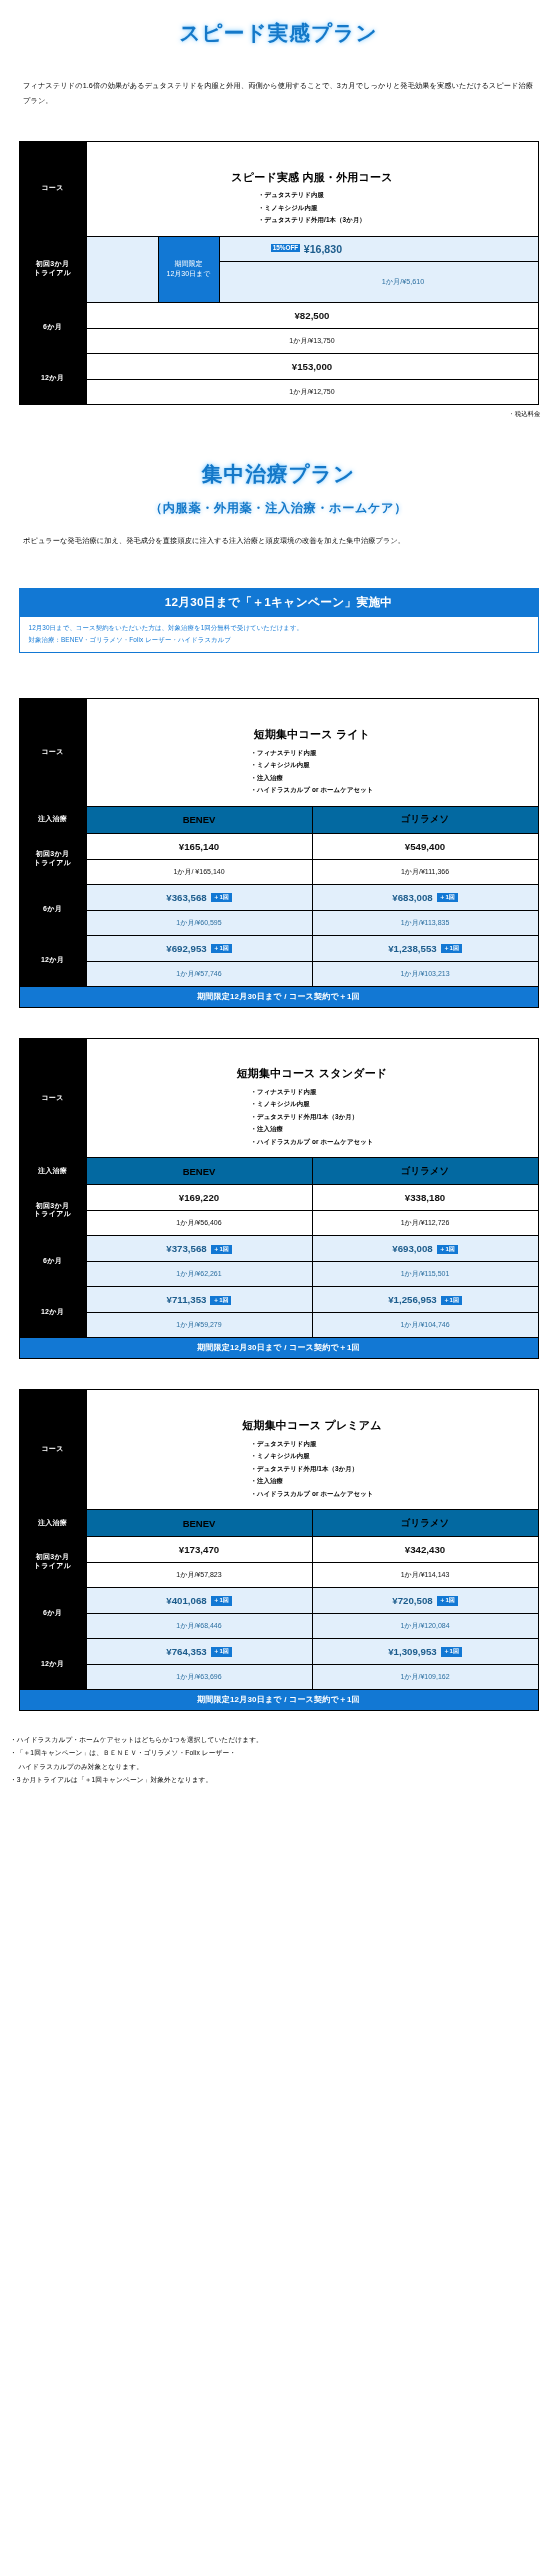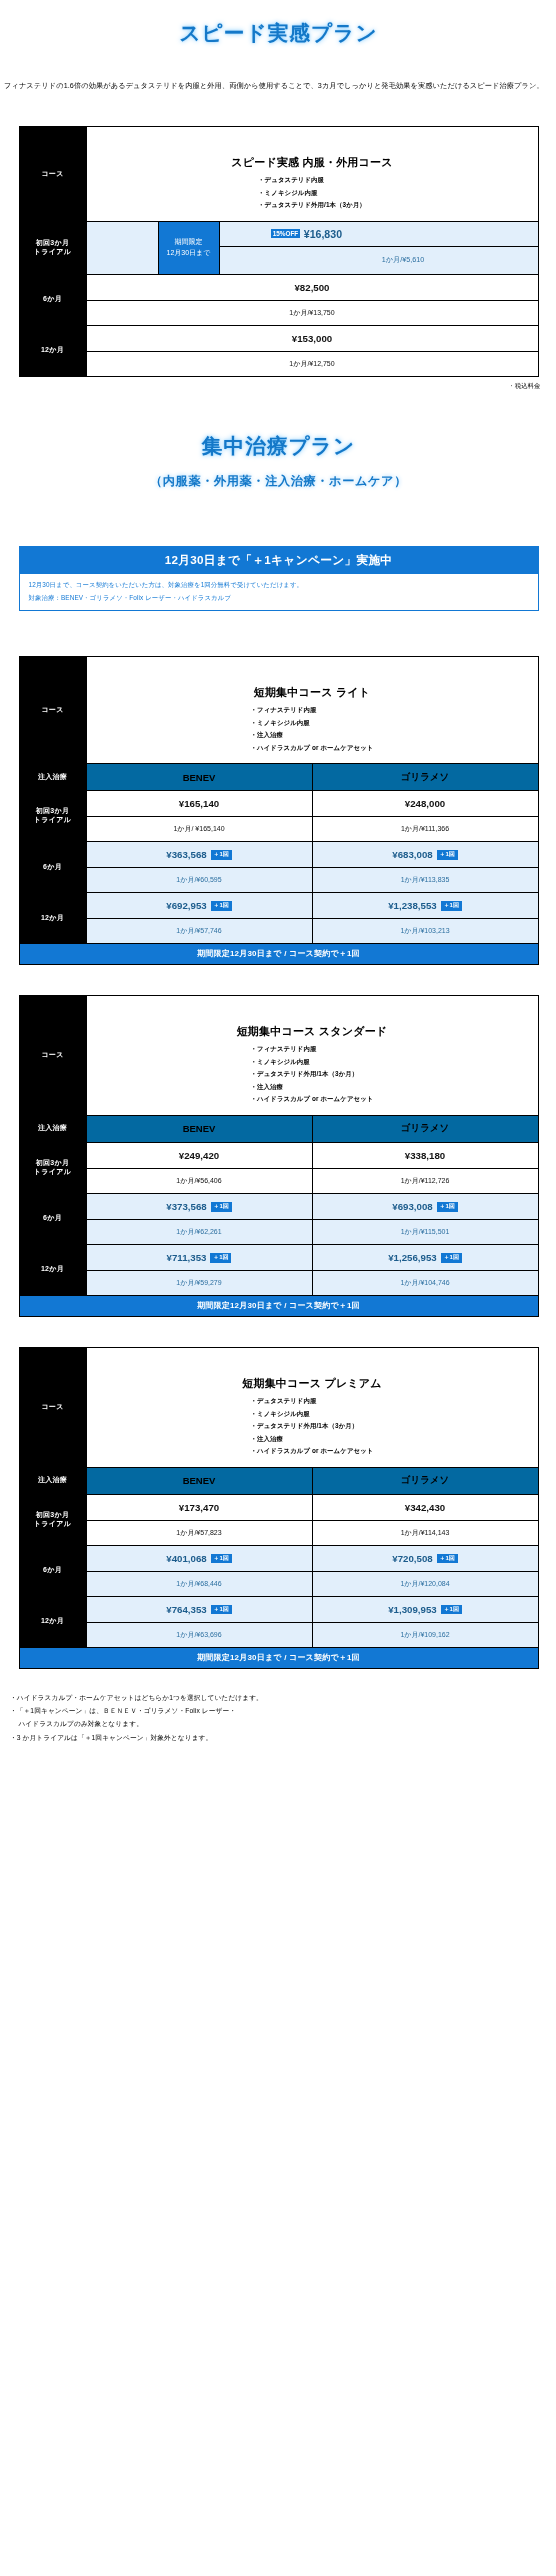--- a/index.html
+++ b/index.html
@@ -30,21 +30,21 @@
     font-size:12.2px;
     font-weight:bold;
     letter-spacing:0.6px;
     text-shadow:0 0 4.5px rgba(140,205,255,.95);
     line-height:1.3;
   }
   .plan-desc {
     font-size:7.2px;
     line-height:2.05;
     color:#000;
-    margin:0 4px;
+    margin:0 23px;
     letter-spacing:0.1px;
   }
 
   
   table.price {
     border-collapse:collapse;
     width:520px;
     margin:0 auto;
     table-layout:fixed;
     border:1.1px solid #000;
@@ -175,21 +175,21 @@
   .t1-big {
     font-size:10.6px;
     font-weight:bold;
     color:#1C5C8C;
   }
   .t1-sub {
     background:#E2EFFB;
     text-align:center;
     font-size:7.2px;
     color:#2C6FA0;
-    height:28px;
+    height:41px;
     padding-left:50px;
   }
 
   .tax-note {
     text-align:right;
     font-size:6.4px;
     color:#000;
     margin:5.6px 16.7px 0 0;
   }
 
@@ -299,20 +299,21 @@
     </tbody>
   </table>
 
   <div class="tax-note">・税込料金</div>
 
   <div style="height:42px"></div>
   <div class="plan-title">集中治療プラン</div>
   <div style="height:14.5px"></div>
   <div class="plan-subtitle">（内服薬・外用薬・注入治療・ホームケア）</div>
   <div style="height:16.7px"></div>
+  <div class="plan-desc">ポピュラーな発毛治療に加え、発毛成分を直接頭皮に注入する注入治療と頭皮環境の改善を加えた集中治療プラン。</div>
   <div style="height:24.5px"></div>
 
   <div class="campaign">
     <div class="campaign-head">12月30日まで「＋1キャンペーン」実施中</div>
     <div class="campaign-body">
       <p>12月30日まで、コース契約をいただいた方は、対象治療を1回分無料で受けていただけます。</p>
       <p>対象治療：BENEV・ゴリラメソ・Folix レーザー・ハイドラスカルプ</p>
     </div>
   </div>
 
@@ -338,21 +339,21 @@
       </tr>
       <tr>
         <td class="lbl">注入治療</td>
         <td class="injection-cell">BENEV</td>
         <td class="injection-cell">ゴリラメソ</td>
       </tr>
       <tr>
         <td class="lbl" rowspan="2" style="white-space:pre-line">初回3か月
 トライアル</td>
         <td class="total-cell">¥165,140</td>
-        <td class="total-cell">¥248,000</td>
+        <td class="total-cell">¥549,400</td>
       </tr>
       <tr>
         <td class="month-cell">1か月/ ¥165,140</td>
         <td class="month-cell">1か月/¥111,366</td>
       </tr>
       <tr class="hl">
         <td class="lbl" rowspan="2">6か月</td>
         <td class="total-cell"><span>¥363,568</span><span class="plus-badge">＋1回</span></td>
         <td class="total-cell"><span>¥683,008</span><span class="plus-badge">＋1回</span></td>
       </tr>
@@ -397,21 +398,21 @@
         </td>
       </tr>
       <tr>
         <td class="lbl">注入治療</td>
         <td class="injection-cell">BENEV</td>
         <td class="injection-cell">ゴリラメソ</td>
       </tr>
       <tr>
         <td class="lbl" rowspan="2" style="white-space:pre-line">初回3か月
 トライアル</td>
-        <td class="total-cell">¥249,420</td>
+        <td class="total-cell">¥169,220</td>
         <td class="total-cell">¥338,180</td>
       </tr>
       <tr>
         <td class="month-cell">1か月/¥56,406</td>
         <td class="month-cell">1か月/¥112,726</td>
       </tr>
       <tr class="hl">
         <td class="lbl" rowspan="2">6か月</td>
         <td class="total-cell"><span>¥373,568</span><span class="plus-badge">＋1回</span></td>
         <td class="total-cell"><span>¥693,008</span><span class="plus-badge">＋1回</span></td>

